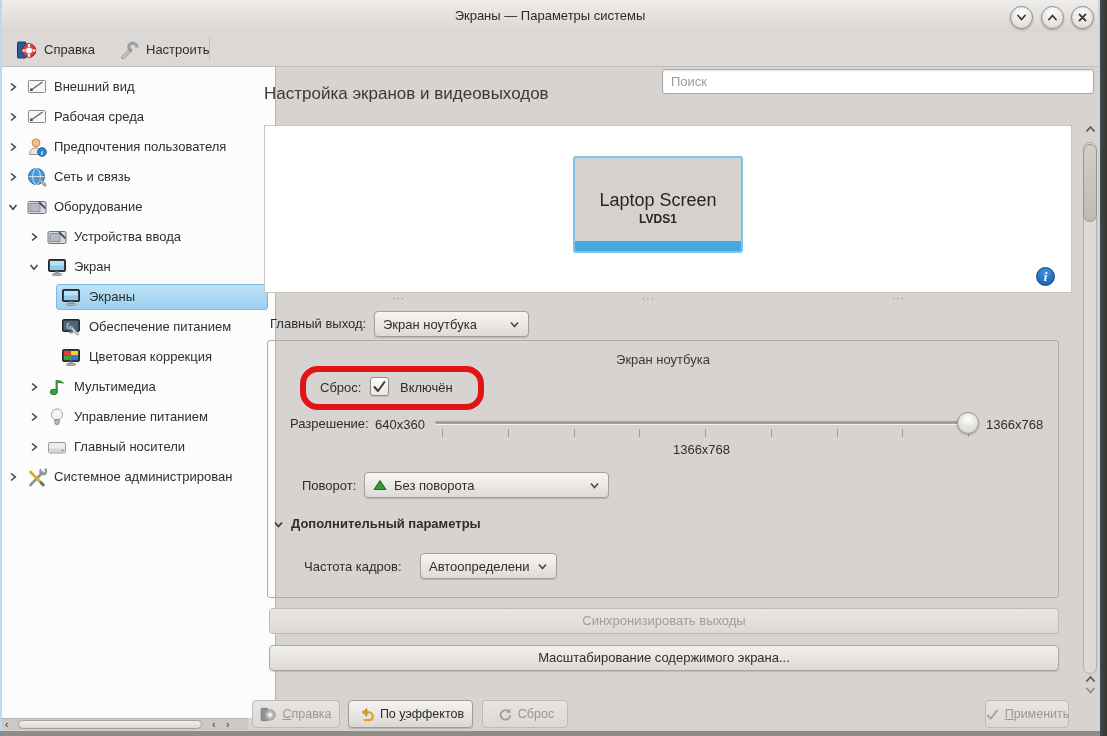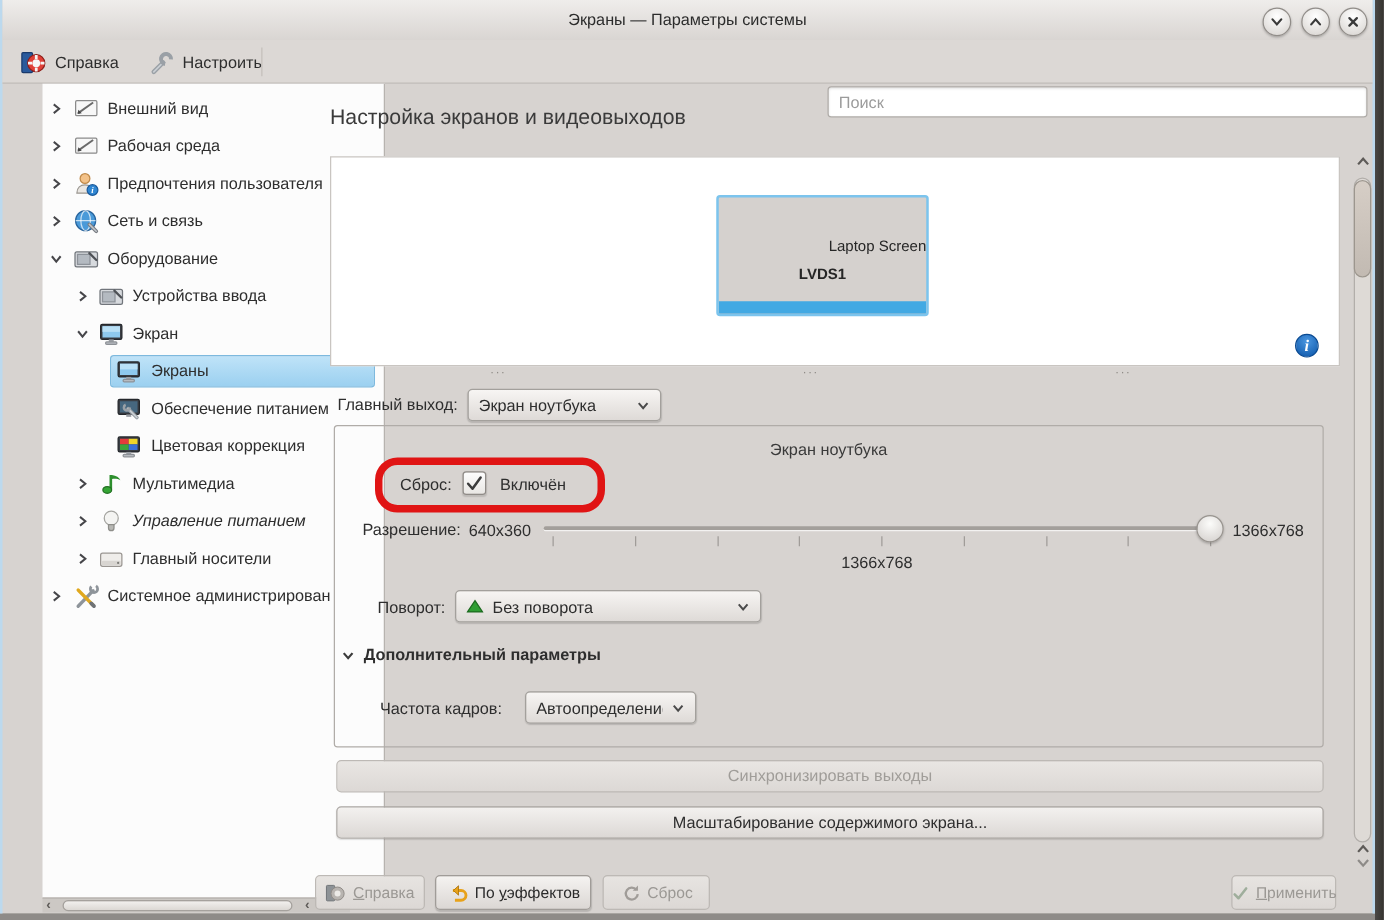--- a/index.html
+++ b/index.html
@@ -26,21 +26,21 @@
   .tbtn { position:absolute; top:4px; height:27px; display:flex; align-items:center; gap:6px;
           padding:0 6px; border-radius:3px; cursor:default; }
   .tsep { position:absolute; left:207px; top:6px; width:1px; height:23px; background:#c3bfbb; }
   .search { position:absolute; left:660px; top:37px; width:432px; height:25px; border-radius:3px;
             border:1px solid #aeaaa6; background:#ffffff; padding:0 8px; font:13px "Liberation Sans",sans-serif;
             color:#2e2e2e; box-shadow:inset 0 1px 2px rgba(0,0,0,.12); }
   .search::placeholder { color:#9b9b9b; }
 
   
   .sidebar { position:absolute; left:0; top:67px; width:274px; height:651px;
-             background:#fcfcfc; border-right:1px solid #b7b3af;margin-left:32px; }
+             background:#fcfcfc; border-right:1px solid #b7b3af; }
   .tree { position:absolute; inset:0; overflow:hidden; }
   .tree-row { position:absolute; left:0; right:0; height:30px; }
   .tree-row .sel-bg { position:absolute; left:54px; right:7px; top:2px; bottom:2px; border-radius:3px;
             background:linear-gradient(#bfe3f8,#9bd0f0); border:1px solid #7db9de; }
   .tree-row .lbl { position:absolute; top:7px; white-space:nowrap; }
   .tree-row .ticon { position:absolute; top:4px; width:22px; height:22px; }
   .tree-row .exp { position:absolute; top:10px; }
   .hscroll { position:absolute; left:0; top:651px; width:246px; height:12px; background:#ccc8c4;
              border-top:1px solid #b7b3af; }
   .hthumb { position:absolute; left:16px; top:1px; width:184px; height:9px; border-radius:5px;
@@ -48,21 +48,21 @@
   .harrow { position:absolute; top:0px; color:#5e5b58; font-size:11px; line-height:11px; font-weight:bold; }
 
   
   .content { position:absolute; left:247px; top:67px; width:853px; height:651px; }
   .heading { position:absolute; left:15px; top:17px; font-size:17px; color:#3a3a3a; }
   .preview { position:absolute; left:15px; top:58px; width:808px; height:168px;
              background:#ffffff; border:1px solid #c9c5c1; }
   .laptopbox { position:absolute; left:308px; top:30px; width:170px; height:97px;
                background:#d5d1ce; border:2px solid #7cc4ed; border-radius:3px; overflow:hidden; }
   .laptopbox .bar { position:absolute; left:0; right:0; bottom:0; height:10px; }
-  .laptopbox .nm { position:absolute; left:0; right:0; top:32px; text-align:right; font-size:12px; color:#262626; }
+  .laptopbox .nm { position:absolute; left:0; right:0; top:32px; text-align:center; font-size:18px; color:#262626; }
   .laptopbox .op { position:absolute; left:0; right:0; top:54px; text-align:center; font-size:12px; font-weight:bold; color:#262626; }
   .infoicon { position:absolute; left:771px; top:141px; width:19px; height:19px; border-radius:50%;
               background:radial-gradient(circle at 50% 30%, #4a96e0, #0b55a8); border:1px solid #0a4a92;
               color:#fff; text-align:center; font:bold italic 13px "Liberation Serif",serif; line-height:18px; }
   .gripdots { position:absolute; top:226px; color:#8f8b87; font-size:10px; letter-spacing:1px; }
 
   
   .vscroll { position:absolute; left:831px; top:58px; width:20px; height:575px; }
   .vgroove { position:absolute; left:3px; top:17px; width:14px; height:532px; border-radius:7px;
              background:#dedad6; border:1px solid #b2aeaa; }
@@ -332,21 +332,21 @@
               <svg width="10" height="10">
                 <path d="M3 1.5 L7.3 5 L3 8.5" fill="none" stroke="#46464a" stroke-width="1.6"></path>
               </svg>
             </span>
             <span class="ticon" style="left: 44px;">
               <svg width="22" height="22" viewBox="0 0 22 22">
                 <circle cx="11" cy="8.5" r="5.6" fill="#f4f4f2" stroke="#a4a4a0"></circle>
                 <path d="M8.8 13.6 h4.4 v2.8 a2.2 2.2 0 0 1 -4.4 0 z" fill="#b8b8b4" stroke="#8e8e8a"></path>
               </svg>
             </span>
-            <span class="lbl" style="left: 72px; font-style: italic;">Управление питанием</span>
+            <span class="lbl" style="left: 72px;">Управление питанием</span>
           </div>
           <div class="tree-row" style="top: 365px;">
             <span class="exp" style="left: 27px;">
               <svg width="10" height="10">
                 <path d="M3 1.5 L7.3 5 L3 8.5" fill="none" stroke="#46464a" stroke-width="1.6"></path>
               </svg>
             </span>
             <span class="ticon" style="left: 44px;">
               <svg width="22" height="22" viewBox="0 0 22 22">
                 <rect x="2.5" y="6.5" width="17" height="10.5" rx="1.6" fill="#efedea" stroke="#9a9692"></rect>

